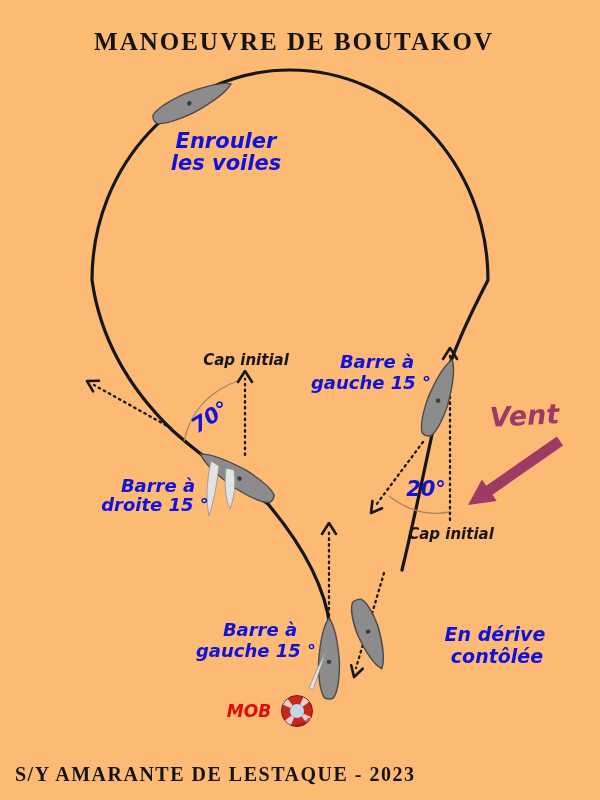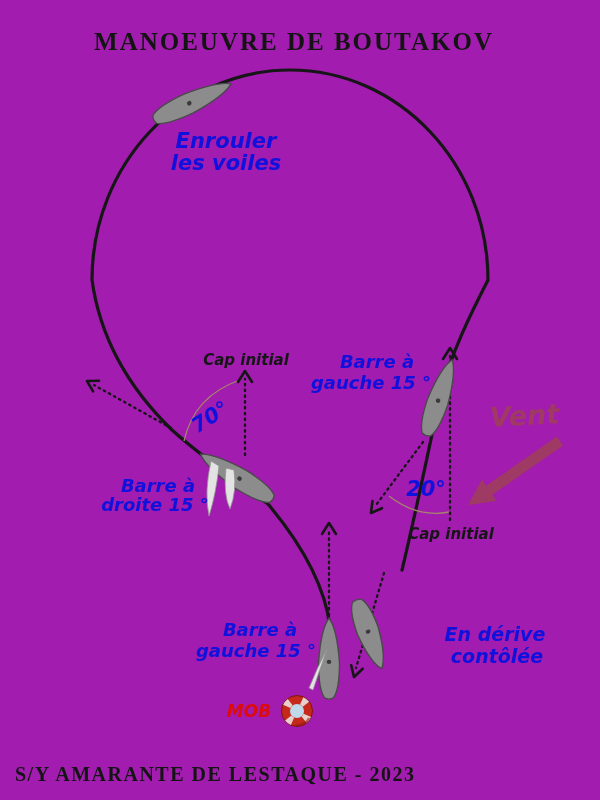--- a/index.html
+++ b/index.html
@@ -1,16 +1,16 @@
 <!DOCTYPE html>
 <html><head>
 <meta charset="utf-8">
 <style>
   html,body{margin:0;padding:0;background:#888;}
-  .stage{position:relative;width:600px;height:800px;background:#a21caf;overflow:hidden;}
+  .stage{position:relative;width:600px;height:800px;background:#fdba74;overflow:hidden;}
   svg{display:block;}
   .track{fill:none;stroke:#161616;stroke-width:3.2;stroke-linecap:round;}
   .dotted{fill:none;stroke:#161616;stroke-width:2.3;stroke-dasharray:1.6 4.2;stroke-linecap:round;}
   .chev{fill:none;stroke:#161616;stroke-width:2.6;stroke-linecap:round;stroke-linejoin:round;}
   .arc{fill:none;stroke:#A5846B;stroke-width:1.3;}
   .hull{fill:#8C8C8C;stroke:#4A4A4A;stroke-width:1.4;}
   .mast{fill:#3A3A3A;}
   .jib{fill:#E3E3E3;stroke:#909090;stroke-width:0.8;}
   .t-title{font-family:"Liberation Serif",serif;font-weight:bold;fill:#141414;letter-spacing:2px;}
   .t-footer{font-family:"Liberation Serif",serif;font-weight:bold;fill:#141414;letter-spacing:1.5px;}

